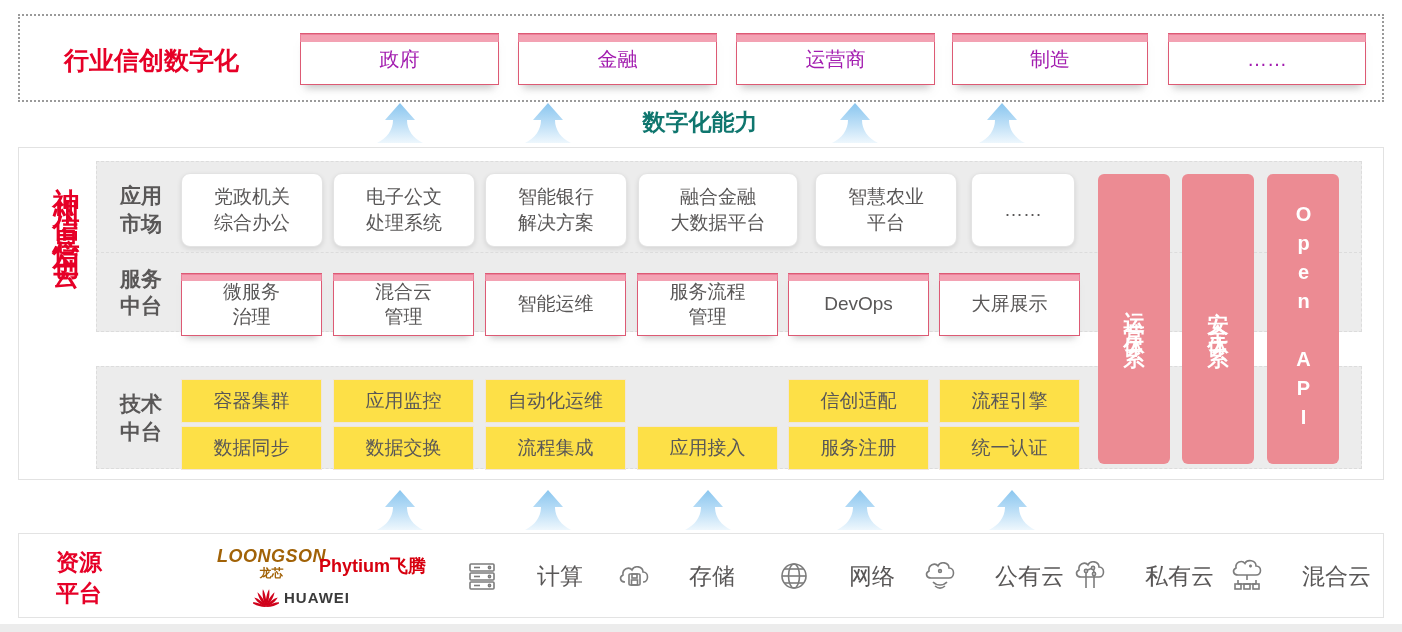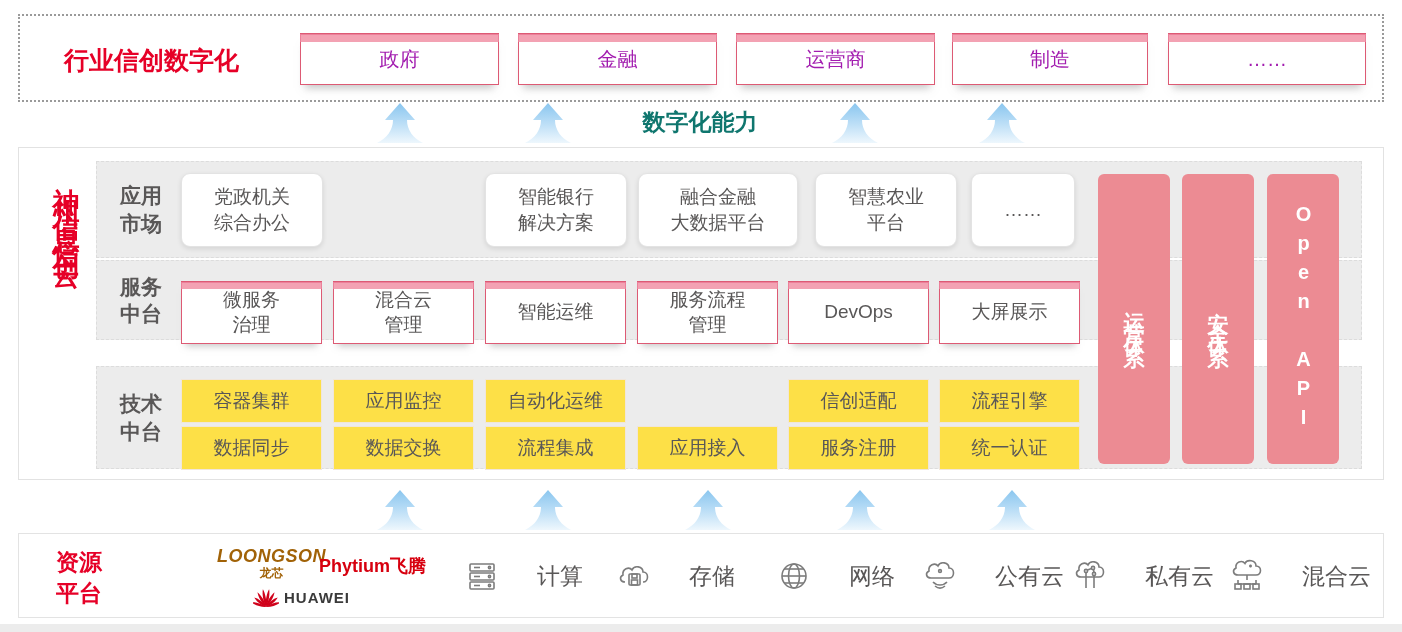--- a/index.html
+++ b/index.html
@@ -48,21 +48,21 @@
     left:24px;top:18px;height:296px;
     writing-mode:vertical-rl;text-orientation:upright;
     font-size:27px;font-weight:bold;color:#e60027;
     letter-spacing:13px;line-height:46px;
   }
   .row{
     position:absolute;left:77px;width:1266px;
     background:#ececec;border:1px dashed #dcdcdc;box-sizing:border-box;
   }
   .row-app{top:13px;height:97px;}
-  .row-svc{top:112px;height:80px;}
+  .row-svc{top:104px;height:80px;}
   .row-tech{top:218px;height:103px;}
   .row-label{
     position:absolute;left:16px;top:0;bottom:0;width:56px;
     display:flex;align-items:center;justify-content:center;
     font-size:21px;font-weight:bold;color:#595757;text-align:center;line-height:1.3;
   }
   .app-box{
     position:absolute;top:11px;height:72px;background:#ffffff;
     border:1px solid #e3e3e3;border-radius:9px;
     box-shadow:0 2px 5px rgba(0,0,0,.10);
@@ -168,20 +168,22 @@
   </svg>
 
 <div class="abs main-box">
   <div class="abs main-title">神州信息信创云</div>
 
   <div class="row row-app">
     <div class="row-label pre">应用
 市场</div>
     <div class="app-box pre" style="left:84px;width:140px">党政机关
 综合办公</div>
+    <div class="app-box pre" style="left:236px;width:140px">电子公文
+处理系统</div>
     <div class="app-box pre" style="left:388px;width:140px">智能银行
 解决方案</div>
     <div class="app-box pre" style="left:541px;width:158px">融合金融
 大数据平台</div>
     <div class="app-box pre" style="left:718px;width:140px">智慧农业
 平台</div>
     <div class="app-box pre" style="left:874px;width:102px">……</div>
   </div>
 
   <div class="row row-svc">

